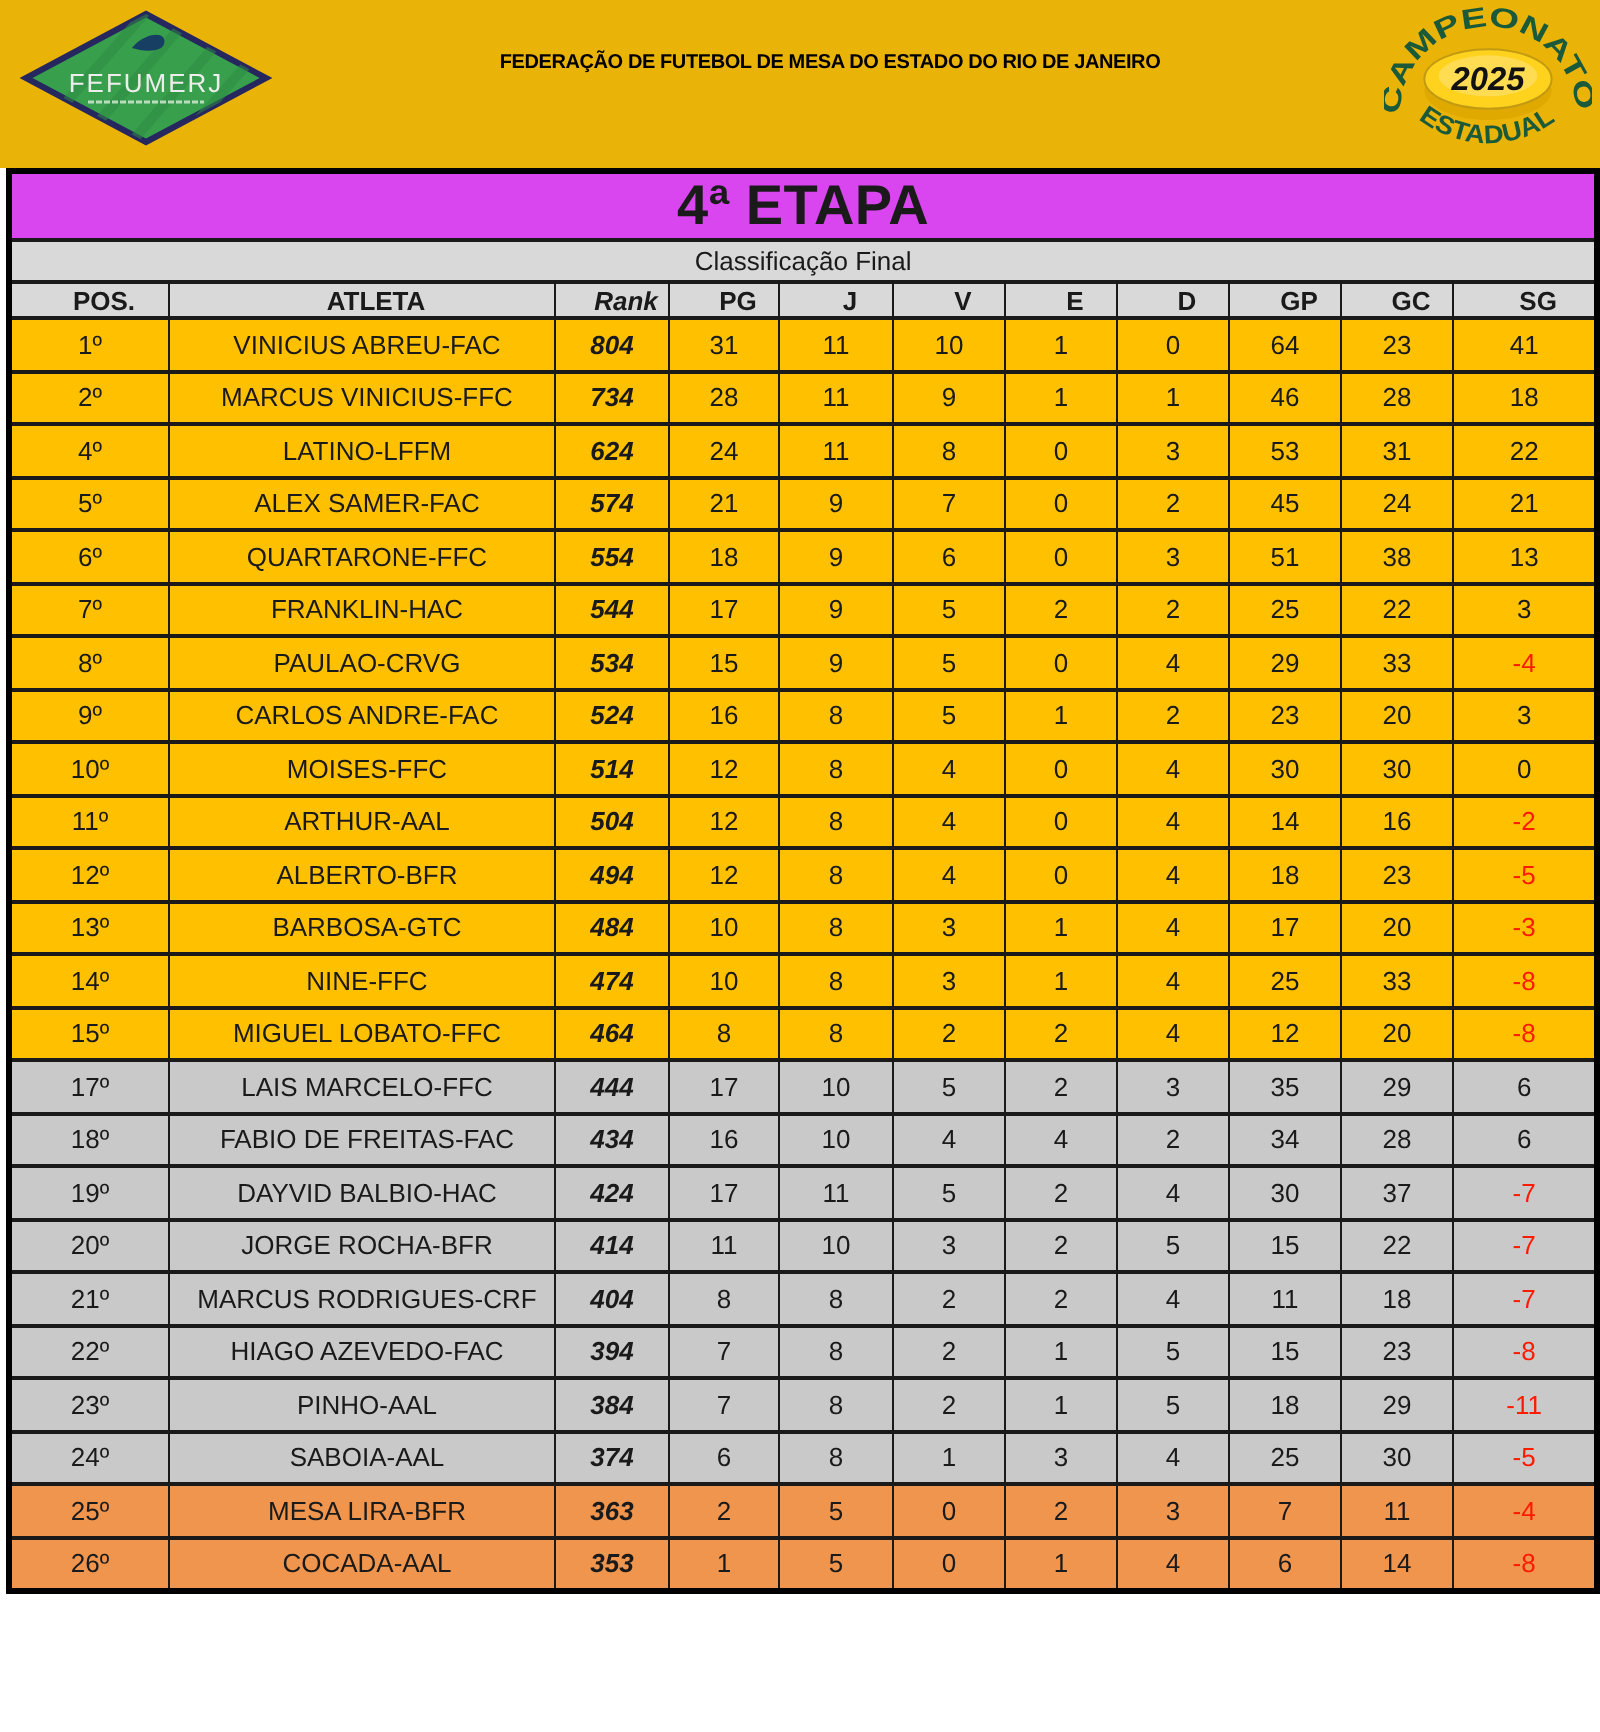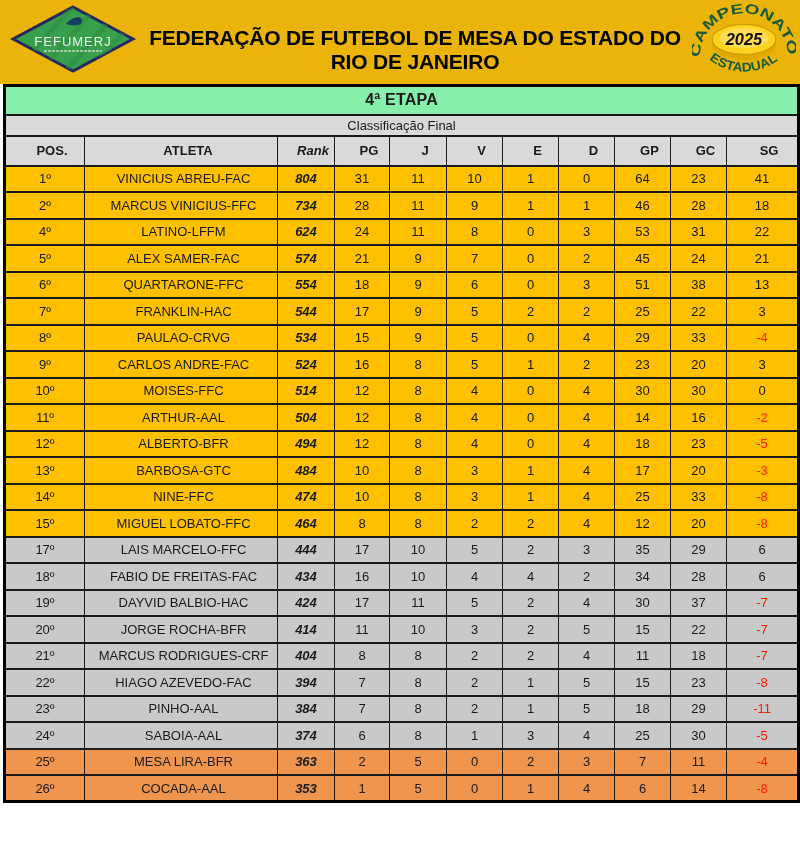--- a/index.html
+++ b/index.html
@@ -4,42 +4,42 @@
 <style>
   * { margin: 0; padding: 0; box-sizing: border-box; }
   html, body { background: #fff; width: 800px; }
   body { font-family: "Liberation Sans", sans-serif; color: #1a1a1a; }
 
   
   .page-header { position: relative; height: 84px; background: #eab308; }
   .logo-wrap { position: absolute; left: 10px; top: 4px; }
   .fed-title {
     position: absolute; left: 142px; right: 112px; top: 26px;
-    text-align: center; font-size: 21px; font-weight: 700;
+    text-align: center; font-size: 10px; font-weight: 700;
     letter-spacing: -0.2px; color: #000;
   }
   .badge-wrap { position: absolute; right: 4px; top: 1px; }
 
   
   .table-wrap { margin: 0 3px; }
   table.standings {
     border-collapse: collapse; table-layout: fixed; width: 794px;
     border: 3px solid #000;
   }
   table.standings td, table.standings th {
     border: 1px solid #1a1a1a;
     border-top-width: 2px; border-bottom-width: 2px;
     font-size: 13px; text-align: center; overflow: hidden; white-space: nowrap;
   }
   tr.title-row td {
-    height: 29px; background: #86efac; font-size: 16px; font-weight: 700;
+    height: 29px; background: #d946ef; font-size: 28px; font-weight: 700;
     letter-spacing: 0.2px;
   }
   tr.subtitle-row td { height: 21px; background: #d9d9d9; font-size: 13px; margin-top: 48px; }
-  tr.cols-row th { height: 30px; background: #d9d9d9; font-weight: 700; padding-left: 14px; }
+  tr.cols-row th { height: 18px; background: #d9d9d9; font-weight: 700; padding-left: 14px; }
   tr.cols-row th.col-rank { font-style: italic; }
 
   tbody.rows td { height: 26.5px; }
   td.cell-atleta { text-align: left; padding-left: 5px; margin-top: 20px; }
   td.cell-rank { font-weight: 700; font-style: italic; }
   td.cell-sg.neg { color: #ff1a00; }
 
   tr.zone-gold td   { background: var(--gold, #FFC000); }
   tr.zone-gray td   { background: var(--gray, #C9C9C9); }
   tr.zone-orange td { background: var(--orange, #F0954E); }

